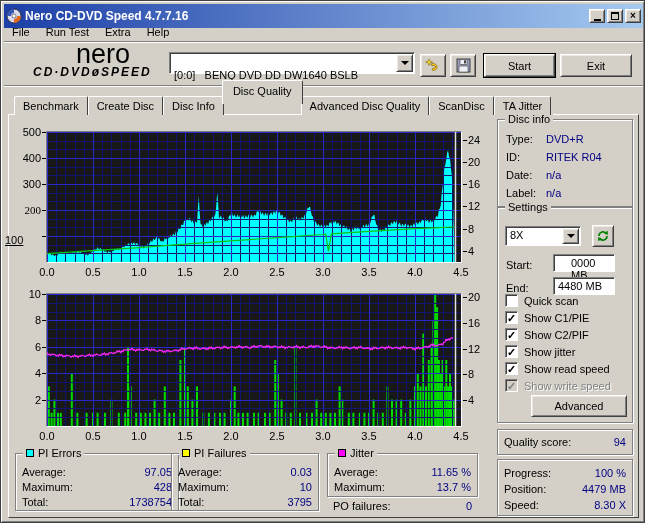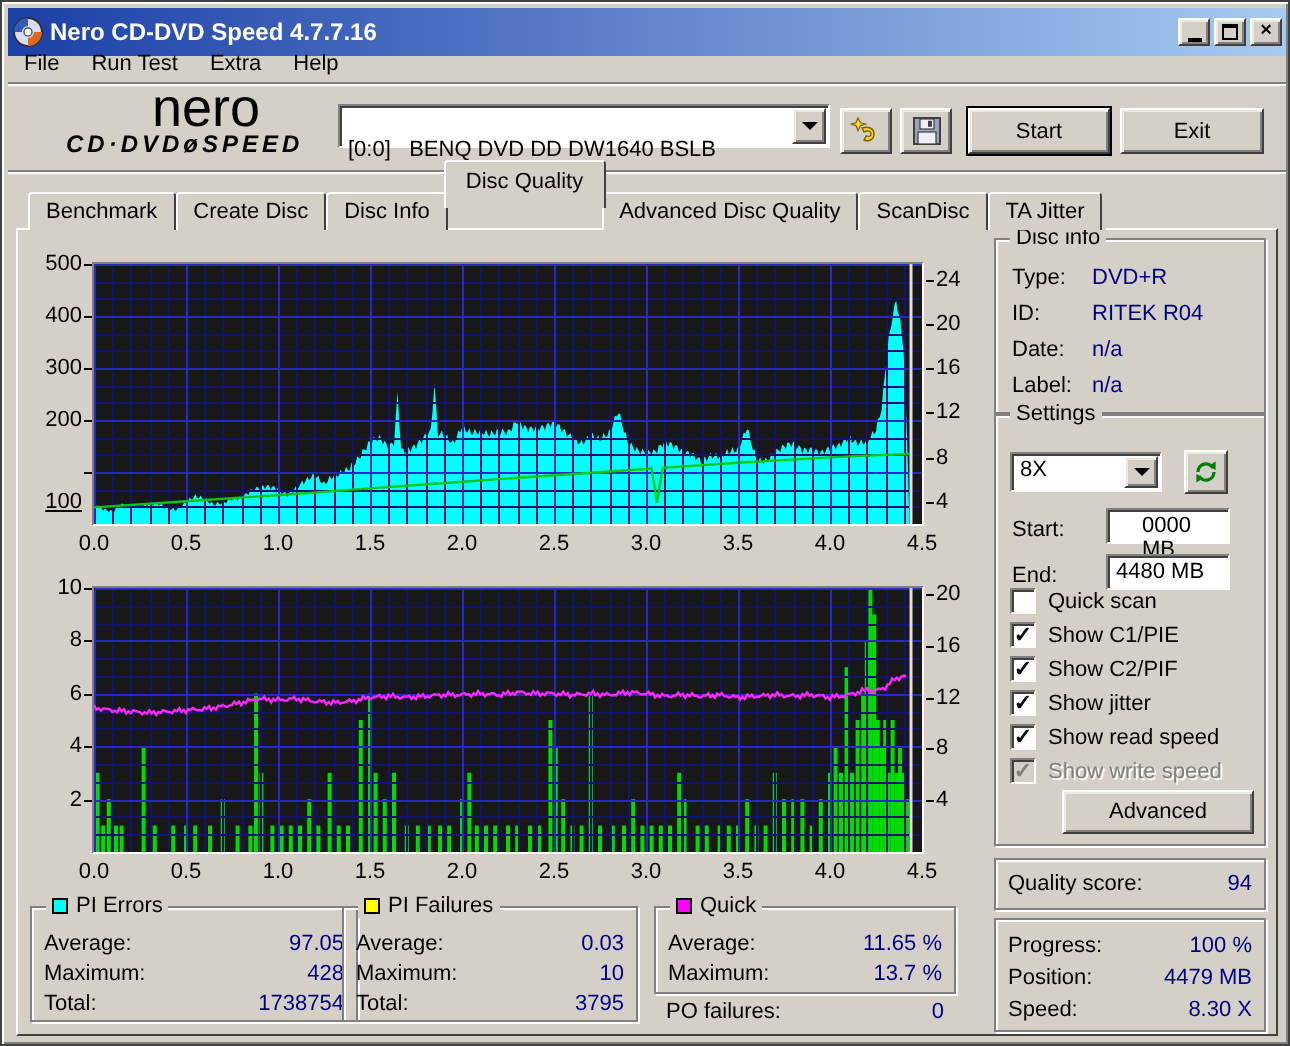--- a/index.html
+++ b/index.html
@@ -217,23 +217,23 @@
             <line x1="0" y1="78.5" x2="414" y2="78.5"></line>
             <line x1="0" y1="52.5" x2="414" y2="52.5"></line>
             <line x1="0" y1="26.5" x2="414" y2="26.5"></line>
             <line x1="0" y1="0.5" x2="414" y2="0.5"></line>
             <line x1="0" y1="130.5" x2="414" y2="130.5"></line>
           </g>
           <polyline points="0.0,121.7 46.0,118.6 92.0,115.6 138.0,112.2 184.0,108.9 230.0,105.6 276.0,102.5 278.8,102.2 281.5,119.4 284.3,101.9 322.0,99.4 368.0,96.7 386.4,95.8 407.6,95.0" fill="none" stroke="#00C814" stroke-width="1.2"></polyline>
           <line x1="408.5" y1="0" x2="408.5" y2="130" stroke="#E0E0E0" stroke-width="1.5"></line>
         </svg>
       </div>
-      <div class="axis-label" style="left: 4px; top: 244px; width: 36px; text-align: right; text-decoration: underline;">100</div>
+      <div class="axis-label" style="left: 4px; top: 233px; width: 36px;  text-decoration: underline;">100</div>
       <div class="tickdash" style="left: 41px; top: 235px;"></div>
-      <div class="axis-label" style="left: 4px; top: 203px; width: 36px; text-align: right;">200</div>
+      <div class="axis-label" style="left: 4px; top: 203px; width: 36px; text-align: right; font-family: Liberation Serif, serif;">200</div>
       <div class="tickdash" style="left: 41px; top: 209px;"></div>
       <div class="axis-label" style="left: 4px; top: 177px; width: 36px; text-align: right;">300</div>
       <div class="tickdash" style="left: 41px; top: 183px;"></div>
       <div class="axis-label" style="left: 4px; top: 151px; width: 36px; text-align: right;">400</div>
       <div class="tickdash" style="left: 41px; top: 157px;"></div>
       <div class="axis-label" style="left: 4px; top: 125px; width: 36px; text-align: right;">500</div>
       <div class="tickdash" style="left: 41px; top: 131px;"></div>
       <div class="axis-label" style="left: 467px; top: 243.889px;">4</div>
       <div class="tickdash" style="left: 462px; top: 250px;"></div>
       <div class="axis-label" style="left: 467px; top: 221.667px;">8</div>
@@ -505,21 +505,21 @@
           <span class="val">10</span>
         </div>
         <div class="grow" style="top: 41px;">
           <span>Total:</span>
           <span class="val">3795</span>
         </div>
       </div>
       <div class="groupbox" style="left: 326px; top: 452px; width: 151px; height: 44px;">
         <span class="legend">
           <span class="swatch" style="background: rgb(255, 0, 255);"></span>
-          <span>Quick</span>
+          <span>Jitter</span>
         </span>
         <div class="grow" style="top: 11px;">
           <span>Average:</span>
           <span class="val">11.65 %</span>
         </div>
         <div class="grow" style="top: 26px;">
           <span>Maximum:</span>
           <span class="val">13.7 %</span>
         </div>
       </div>

